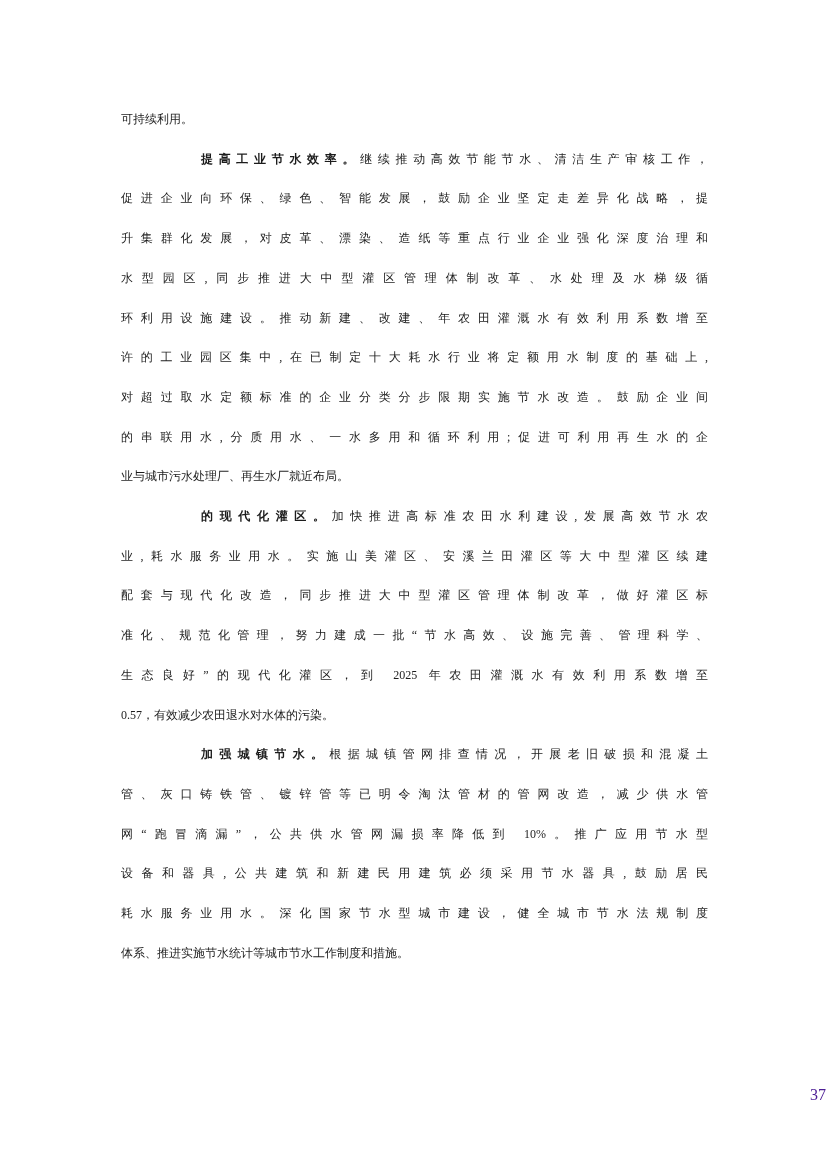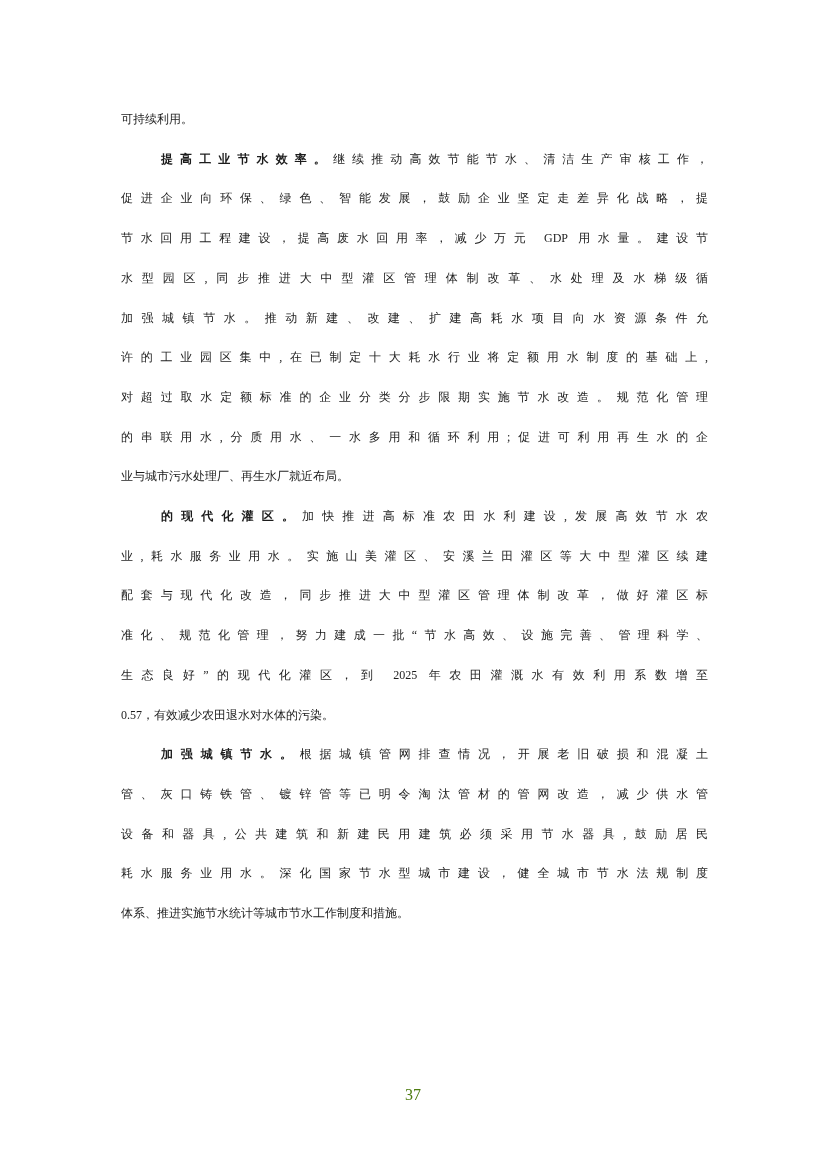--- a/index.html
+++ b/index.html
@@ -17,62 +17,63 @@
     width: 587px;
   }
   .para { margin: 0; padding: 0; }
   .line {
     font-size: 12px;
     line-height: 39.7px;
     text-align: justify;
     text-align-last: justify;
   }
   .line.last { text-align-last: left; }
-  .line.indent { text-indent: 40px; }
+  .line.indent { text-indent: 40px; margin-left: 40px; }
   .lead {
     font-weight: 700;
     font-family: "Liberation Sans", "DejaVu Sans", sans-serif;
   }
   .footer {
     position: absolute;
     left: 0; top: 1086px;
     width: 100%;
-    text-align: center;
+    text-align: right;
     font-size: 16px;
-    color: #4d7c0f;
+    color: #4c1d95;
   }
 </style>
 </head>
 <body>
 
 <div class="page-body" id="doc-body">
     <div class="para">
       <div class="line last">可持续利用。</div>
     </div>
     <div class="para">
       <div class="line indent"><span class="lead">提高工业节水效率。</span>继续推动高效节能节水、清洁生产审核工作，</div>
       <div class="line">促进企业向环保、绿色、智能发展，鼓励企业坚定走差异化战略，提</div>
-      <div class="line">节水回用工程建设，提高废水回用率，减少万元 GDP 用水量。建设节</div>
+      <div class="line">升集群化发展，对皮革、漂染、造纸等重点行业企业强化深度治理和</div>
       <div class="line">水型园区,同步推进大中型灌区管理体制改革、水处理及水梯级循</div>
-      <div class="line">加强城镇节水。推动新建、改建、扩建高耗水项目向水资源条件允</div>
+      <div class="line">环利用设施建设。推动新建、改建、年农田灌溉水有效利用系数增至</div>
       <div class="line">许的工业园区集中,在已制定十大耗水行业将定额用水制度的基础上,</div>
-      <div class="line">对超过取水定额标准的企业分类分步限期实施节水改造。规范化管理</div>
+      <div class="line">对超过取水定额标准的企业分类分步限期实施节水改造。鼓励企业间</div>
       <div class="line">的串联用水,分质用水、一水多用和循环利用;促进可利用再生水的企</div>
       <div class="line last">业与城市污水处理厂、再生水厂就近布局。</div>
     </div>
     <div class="para">
       <div class="line indent"><span class="lead">的现代化灌区。</span>加快推进高标准农田水利建设,发展高效节水农</div>
       <div class="line">业,耗水服务业用水。实施山美灌区、安溪兰田灌区等大中型灌区续建</div>
       <div class="line">配套与现代化改造，同步推进大中型灌区管理体制改革，做好灌区标</div>
       <div class="line">准化、规范化管理，努力建成一批“节水高效、设施完善、管理科学、</div>
       <div class="line">生态良好”的现代化灌区，到 2025 年农田灌溉水有效利用系数增至</div>
       <div class="line last">0.57，有效减少农田退水对水体的污染。</div>
     </div>
     <div class="para">
       <div class="line indent"><span class="lead">加强城镇节水。</span>根据城镇管网排查情况，开展老旧破损和混凝土</div>
       <div class="line">管、灰口铸铁管、镀锌管等已明令淘汰管材的管网改造，减少供水管</div>
+      <div class="line">网“跑冒滴漏”，公共供水管网漏损率降低到 10%。推广应用节水型</div>
       <div class="line">设备和器具,公共建筑和新建民用建筑必须采用节水器具,鼓励居民</div>
       <div class="line">耗水服务业用水。深化国家节水型城市建设，健全城市节水法规制度</div>
       <div class="line last">体系、推进实施节水统计等城市节水工作制度和措施。</div>
     </div>
   </div>
 
 <div class="footer">37</div>
 
 </body></html>

